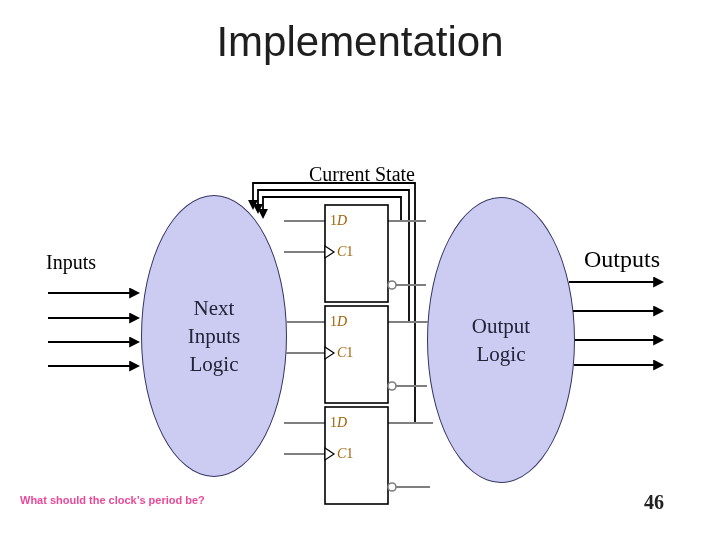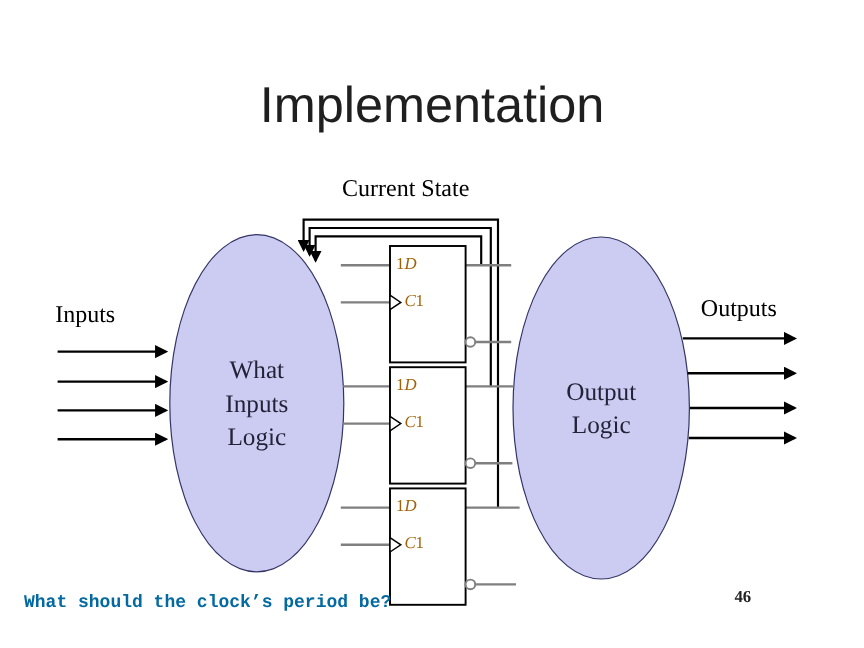--- a/index.html
+++ b/index.html
@@ -1,54 +1,54 @@
 <!DOCTYPE html>
 <html><head>
 <meta charset="utf-8">
 <style>
   html,body{margin:0;padding:0;}
   body{width:720px;height:540px;background:#ffffff;position:relative;overflow:hidden;
        font-family:"Liberation Sans",sans-serif;}
   .abs{position:absolute;}
   
   .title{left:0;top:18px;width:720px;text-align:center;color:#1f1f1f;
-         font-size:42px;line-height:47px;font-weight:400;z-index:3;margin-top:46px;}
+         font-size:42px;line-height:47px;font-weight:400;z-index:3;}
   
   .serif{font-family:"Liberation Serif",serif;color:#000000;z-index:4;}
-  .lbl-current{left:285px;top:146px;width:130px;font-size:20px;text-align:left;}
+  .lbl-current{left:285px;top:163px;width:130px;font-size:20px;text-align:right;}
   .lbl-inputs{left:46px;top:251px;font-size:20px;}
-  .lbl-outputs{left:584px;top:246px;font-size:20px;}
+  .lbl-outputs{left:584px;top:246px;font-size:24px;}
   
   .ellipse{border-radius:50%;background:#ccccf2;border:1.5px solid #333366;
            display:flex;flex-direction:column;align-items:center;justify-content:center;
            z-index:1;box-sizing:border-box;}
   .ellipse-next{left:141px;top:195px;width:146px;height:282px;}
   .ellipse-out{left:427px;top:197px;width:148px;height:286px;}
   .ellipse span{font-family:"Liberation Serif",serif;font-size:21px;line-height:28px;
                 color:#222238;}
   
   .wires{left:0;top:0;z-index:2;}
   
   .pin{font-family:"Liberation Serif",serif;font-size:14px;line-height:16px;
        color:#a16207;z-index:4;white-space:nowrap;}
   .pin i{font-style:italic;}
   
-  .question{left:20px;top:494px;font-size:15px;font-weight:bold;color:#0369a1;z-index:3;font-family:Liberation Mono, monospace;}
-  .pagenum{left:612px;top:491px;font-size:14px;font-weight:bold;color:#222222;
+  .question{left:20px;top:494px;font-size:11px;font-weight:bold;color:#ec4899;z-index:3;}
+  .pagenum{left:644px;top:491px;font-size:20px;font-weight:bold;color:#222222;
            font-family:"Liberation Serif",serif;z-index:3;}
 </style>
 </head>
 <body>
 
 <div class="abs title">
   <div>Implementation</div>
 </div>
 
 <div class="abs ellipse ellipse-next">
-  <span>What</span>
+  <span>Next</span>
   <span>Inputs</span>
   <span>Logic</span>
 </div>
 <div class="abs ellipse ellipse-out">
   <span>Output</span>
   <span>Logic</span>
 </div>
 
 <svg class="abs wires" width="720" height="540" viewBox="0 0 720 540">
   <defs>

